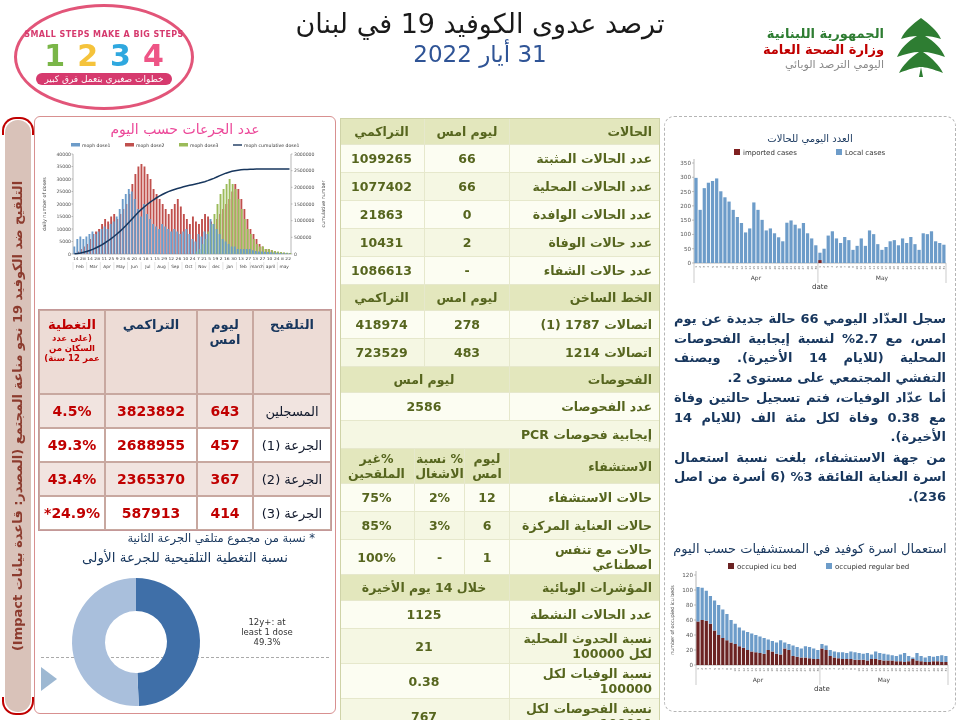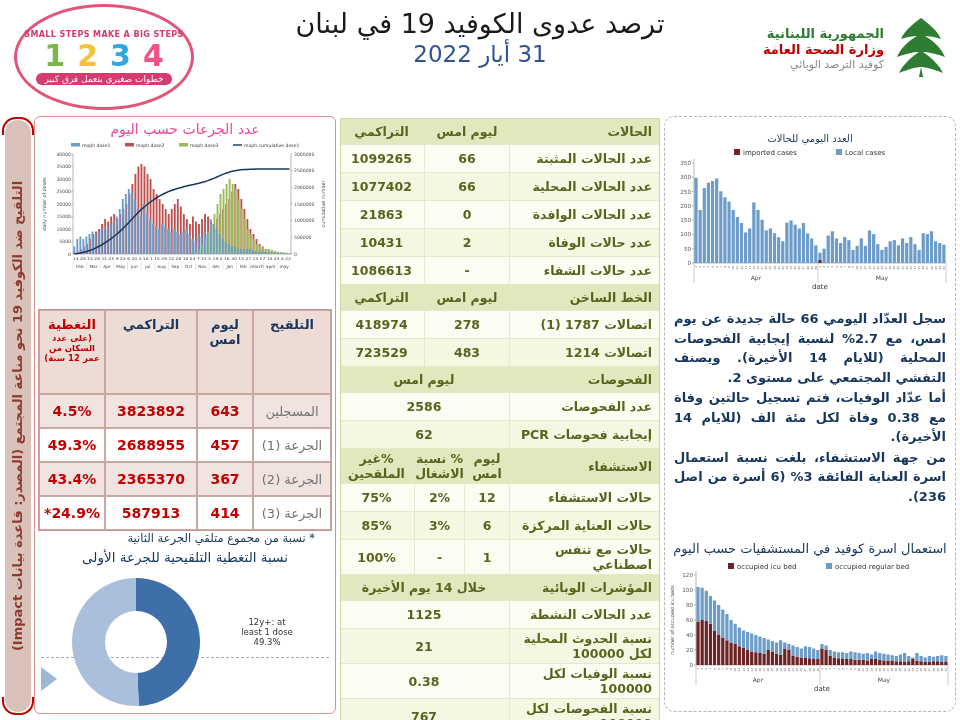--- a/index.html
+++ b/index.html
@@ -39,21 +39,21 @@
   .left-panel{position:absolute;left:34px;top:116px;width:302px;height:598px;border:1px solid #D89090;border-radius:6px;background:#fff;box-sizing:border-box;}
   .panel-title{position:absolute;top:4px;width:100%;text-align:center;color:#ec4899;font-size:14px;direction:rtl;}
   #doses-chart{position:absolute;top:22px;left:2px;width:296px;height:168px;}
   .vacc{position:absolute;top:192px;left:3px;width:294px;border:1px solid #C49898;box-sizing:border-box;}
   .vt-row{display:flex;direction:rtl;}
   .vt-cell{box-sizing:border-box;border:0.5px solid #C8A8A0;display:flex;flex-direction:column;align-items:center;justify-content:center;flex-shrink:0;padding:2px;text-align:center;}
   .vt-head .vt-cell{background:#EDDCD6;color:#17365D;font-weight:bold;font-size:13px;justify-content:flex-start;padding-top:6px;height:84px;}
   .vt-head .vt-cell.red{color:#C00000;}
   .vt-body .vt-cell{height:34px;font-size:13px;}
   .vt-body.alt .vt-cell{background:#F1E4E0;}
-  .vt-body .vt-cell:first-child{color:#737373;}
+  .vt-body .vt-cell:first-child{color:#0f172a;}
   .vt-body .vt-cell:not(:first-child){color:#C00000;font-weight:bold;font-size:14px;}
   .vt-sub{display:block;font-size:8.5px;font-weight:bold;color:#C00000;line-height:1.15;margin-top:2px;}
   .vt-footnote{position:absolute;top:414px;right:20px;color:#17365D;font-size:11.5px;direction:rtl;}
   .donut-title{position:absolute;top:432px;width:100%;text-align:center;color:#17365D;font-size:13.5px;direction:rtl;}
   .dash-line{position:absolute;top:540px;left:6px;right:6px;border-top:1.5px dashed #aaa;z-index:0;}
   #donut-chart{position:absolute;top:452px;left:28px;width:146px;height:146px;z-index:1;}
   .donut-label{position:absolute;top:500px;left:186px;width:92px;font-size:8.5px;color:#333;text-align:center;white-space:pre-line;z-index:1;}
   .play-tri{position:absolute;top:550px;left:6px;width:0;height:0;border-top:12px solid transparent;border-bottom:12px solid transparent;border-left:16px solid #9DB8D2;z-index:2;}
 
   
@@ -94,21 +94,21 @@
 
   <div class="title-block">
     <div class="title-main">ترصد عدوى الكوفيد 19 في لبنان</div>
     <div class="title-date">31 أيار 2022</div>
   </div>
 
   <div class="moph">
     <div class="moph-text">
       <div class="moph-l1">الجمهورية اللبنانية</div>
       <div class="moph-l2">وزارة الصحة العامة</div>
-      <div class="moph-l3">كوفيد الترصد الوبائي</div>
+      <div class="moph-l3">اليومي الترصد الوبائي</div>
     </div>
     <span>
       <svg width="58" height="62" viewBox="0 0 58 62">
         <path d="M29 2 C21 8 13 14 9 23 C15 21 21 20 25 20 C15 26 9 32 5 41 C13 38 21 36 27 36 C17 43 11 49 7 57 C17 53 25 51 29 51 C33 51 41 53 51 57 C47 49 41 43 31 36 C37 36 45 38 53 41 C49 32 43 26 33 20 C37 20 43 21 49 23 C45 14 37 8 29 2 Z" fill="#2E7D32"></path>
         <path d="M29 51 L27 61 L31 61 Z" fill="#2E7D32"></path>
       </svg>
     </span>
   </div>
 
   <div class="banner">
@@ -468,21 +468,20 @@
       <div class="t-row t-head">
         <div class="t-cell lbl" style="width: 150px;">الفحوصات</div>
         <div class="t-cell" style="width: 170px;">ليوم امس</div>
       </div>
       <div class="t-row t-data">
         <div class="t-cell lbl" style="width: 150px;">عدد الفحوصات</div>
         <div class="t-cell" style="width: 170px;">2586</div>
       </div>
       <div class="t-row t-data alt">
         <div class="t-cell lbl" style="width: 150px;">إيجابية فحوصات PCR</div>
-        <div class="t-cell" style="width: 170px;">62</div>
       </div>
       <div class="t-row t-head">
         <div class="t-cell lbl" style="width: 150px;">الاستشفاء</div>
         <div class="t-cell" style="width: 45px;">ليوم امس</div>
         <div class="t-cell" style="width: 50px;">% نسبة الاشغال</div>
         <div class="t-cell" style="width: 75px;">%غير الملقحين</div>
       </div>
       <div class="t-row t-data">
         <div class="t-cell lbl" style="width: 150px;">حالات الاستشفاء</div>
         <div class="t-cell" style="width: 45px;">12</div>

